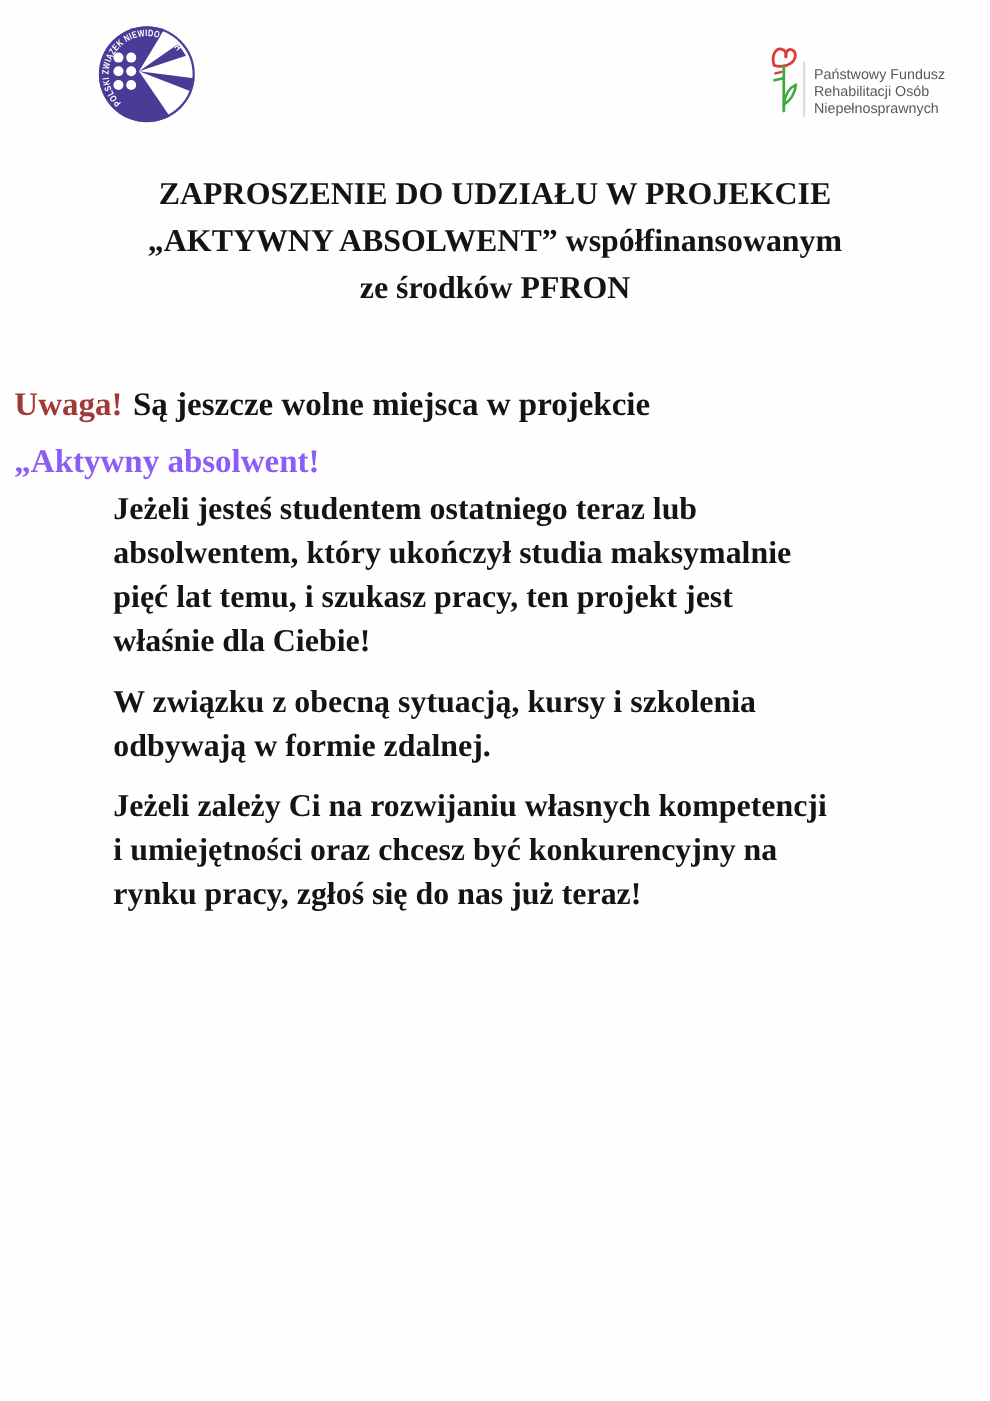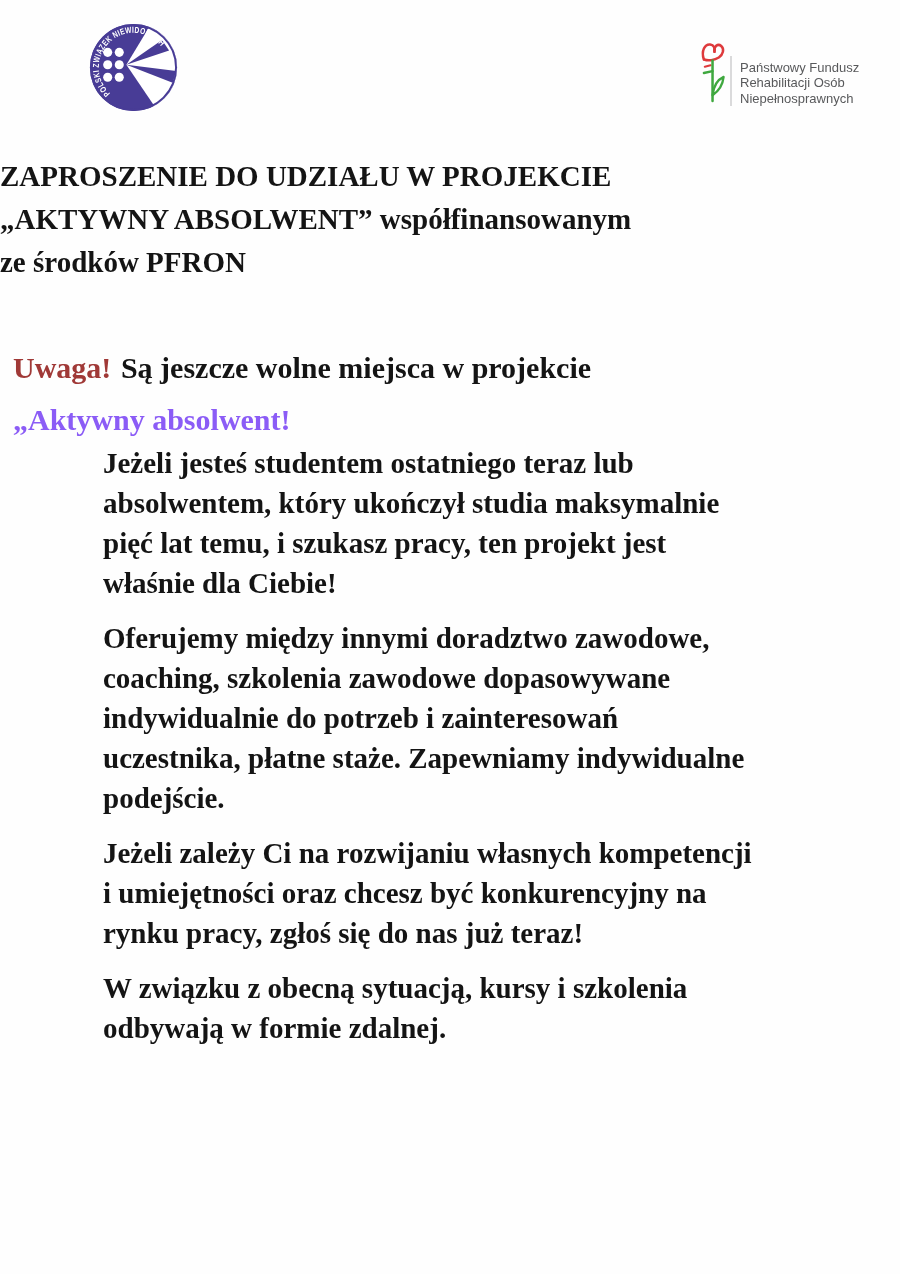--- a/index.html
+++ b/index.html
@@ -24,21 +24,21 @@
     margin:11px 0 0 8px;
     font-family:"Liberation Sans", sans-serif;
     font-size:13px; line-height:15.5px;
     color:#58595B;
     white-space:pre-line;
   }
 
   
   .doc-title {
     position:absolute; top:155px; left:0; width:100%;
-    text-align:left;
+    text-align:center;
     font-size:29px; line-height:43px; font-weight:bold;
     color:#141414;
     white-space:pre-line;
   }
 
   
   .notice {
     position:absolute; top:348px; left:13px; width:100%;
     text-align:left;
     font-size:30px; line-height:40px; font-weight:bold;
@@ -115,25 +115,20 @@
       <span class="notice-alert">Uwaga!</span><span>Są jeszcze wolne miejsca w projekcie</span>
     </div>
     <div class="notice-line2">„Aktywny absolwent!</div>
   </div>
 
   <main class="body-text">
     <p>Jeżeli jesteś studentem ostatniego teraz lub
 absolwentem, który ukończył studia maksymalnie
 pięć lat temu, i szukasz pracy, ten projekt jest
 właśnie dla Ciebie!</p>
-    <p>Oferujemy między innymi doradztwo zawodowe,
-coaching, szkolenia zawodowe dopasowywane
-indywidualnie do potrzeb i zainteresowań
-uczestnika, płatne staże. Zapewniamy indywidualne
-podejście.</p>
+    <p>W związku z obecną sytuacją, kursy i szkolenia
+odbywają w formie zdalnej.</p>
     <p>Jeżeli zależy Ci na rozwijaniu własnych kompetencji
 i umiejętności oraz chcesz być konkurencyjny na
 rynku pracy, zgłoś się do nas już teraz!</p>
-    <p>W związku z obecną sytuacją, kursy i szkolenia
-odbywają w formie zdalnej.</p>
   </main>
 
 </div>
 
 </body></html>

